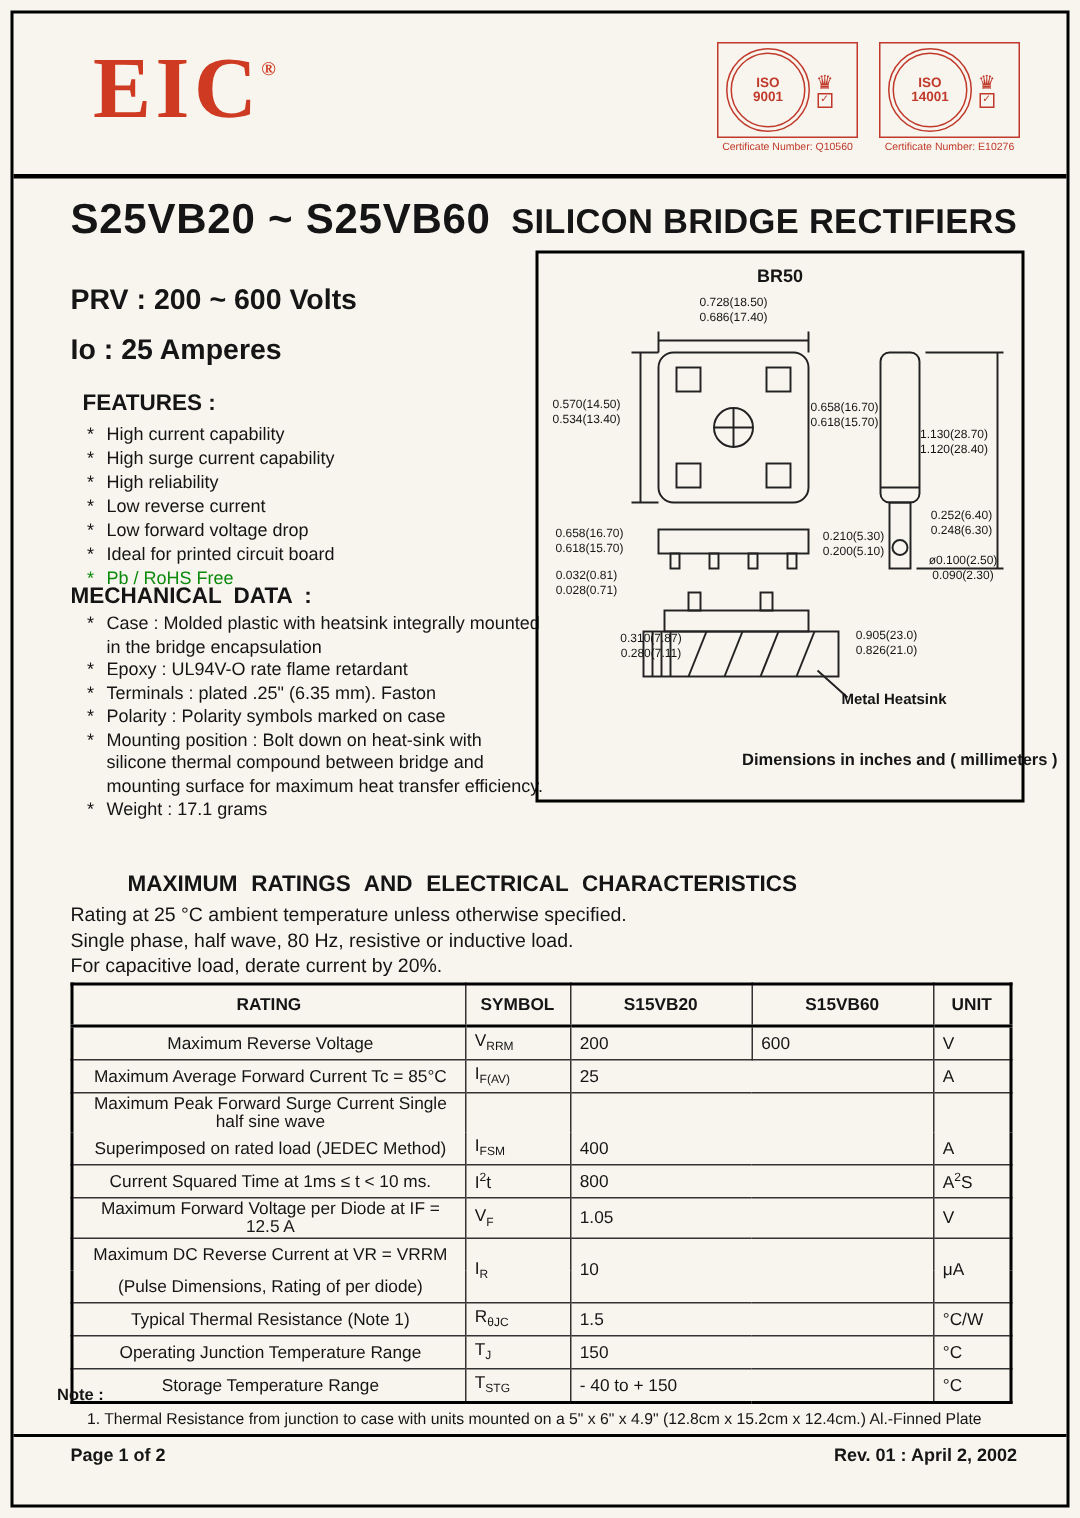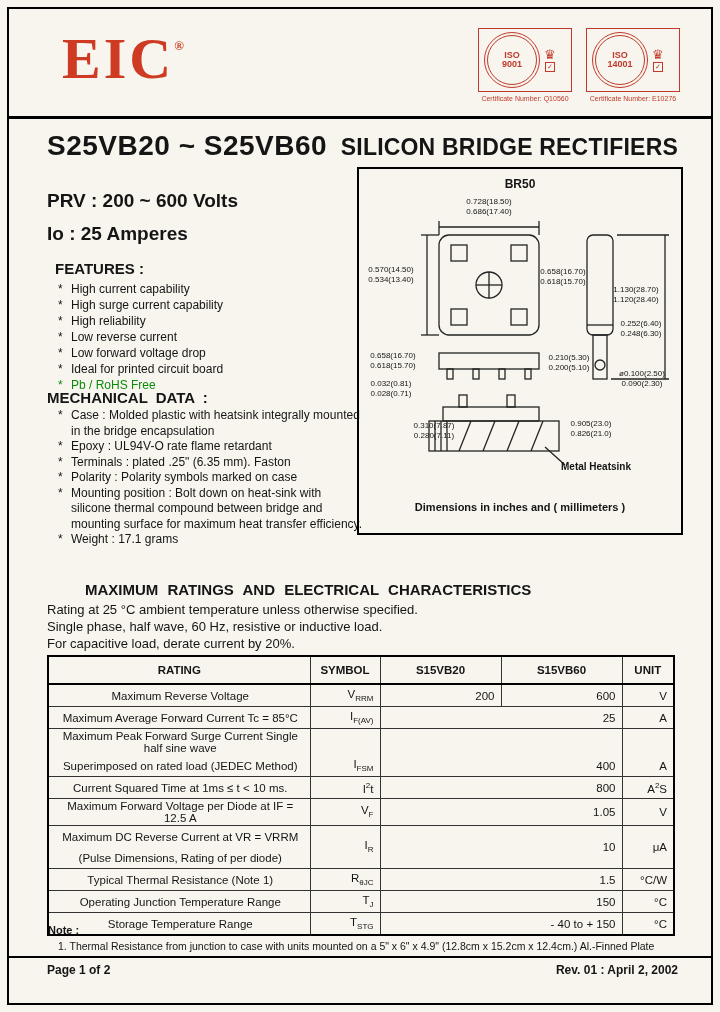--- a/index.html
+++ b/index.html
@@ -45,38 +45,38 @@
   .mech-list{left:58px;top:408px;width:305px;font-size:12px;line-height:15.5px;}
   .mitem{display:flex;}
   .mitem .bullet{width:13px;flex:none;}
   .mitem .mtext{width:292px;}
 
   
   .diagram{left:357px;top:167px;width:322px;height:364px;border:2px solid #000;}
   .diag-title{left:0;top:8px;width:100%;text-align:center;font-size:12px;font-weight:bold;}
   .dim{position:absolute;font-size:8px;line-height:1.3;white-space:pre-line;text-align:center;}
   .hs-label{position:absolute;left:202px;top:292px;font-size:10px;font-weight:bold;}
-  .diag-caption{position:absolute;left:0;top:332px;width:100%;text-align:center;
-                font-size:11px;font-weight:bold;}
+  .diag-caption{position:absolute;left:0;top:332px;width:100%;text-align:right;
+                font-size:11px;font-weight:bold;padding-left:24px;}
 
   
   .rat-head{left:85px;top:581px;font-size:15px;font-weight:bold;word-spacing:5px;}
   .cond{left:47px;font-size:13px;}
   .rtable{position:absolute;left:47px;top:655px;width:626px;border-collapse:collapse;
           font-size:11.5px;border:2px solid #000;table-layout:fixed;}
   .rtable th,.rtable td{border:1px solid #333;padding:1px 6px;height:19px;}
   .rtable th{border-bottom:2px solid #000;font-size:11.5px;height:24px;}
   .rtable td.name{text-align:center;padding-left:8px;}
-  .rtable td.ctr{text-align:right;}
+  .rtable td.ctr{text-align:left;}
   .rtable td.nb{border-bottom:0;}
   .rtable td.nt{border-top:0;}
   sub{font-size:8px;} sup{font-size:8px;}
 
   
-  .note-label{left:48px;top:924px;font-size:11px;font-weight:bold;}
+  .note-label{left:38px;top:924px;font-size:11px;font-weight:bold;}
   .note-text{left:58px;top:940px;font-size:10.5px;width:620px;}
   .frule{left:9px;top:956px;width:702px;height:2px;background:#000;}
   .pageno{left:47px;top:963px;font-size:12px;font-weight:bold;}
   .rev{right:42px;top:963px;font-size:12px;font-weight:bold;padding-left:28px;}
 </style>
 </head>
 <body>
 
 <div class="abs frame"></div>
 
@@ -233,35 +233,35 @@
   <span class="dim" style="left:178px;top:98px;width:52px;">0.658(16.70)
 0.618(15.70)</span>
   <span class="dim" style="left:248px;top:116px;width:58px;">1.130(28.70)
 1.120(28.40)</span>
   <span class="dim" style="left:184px;top:184px;width:52px;">0.210(5.30)
 0.200(5.10)</span>
   <span class="dim" style="left:4px;top:182px;width:60px;">0.658(16.70)
 0.618(15.70)</span>
   <span class="dim" style="left:4px;top:210px;width:56px;">0.032(0.81)
 0.028(0.71)</span>
-  <span class="dim" style="left:256px;top:150px;width:52px;">0.252(6.40)
+  <span class="dim" style="left:256px;top:170px;width:52px;">0.252(6.40)
 0.248(6.30)</span>
   <span class="dim" style="left:252px;top:200px;width:62px;">ø0.100(2.50)
 0.090(2.30)</span>
   <span class="dim" style="left:204px;top:250px;width:56px;">0.905(23.0)
 0.826(21.0)</span>
   <span class="dim" style="left:0px;top:252px;width:62px;padding-left:44px;">0.310(7.87)
 0.280(7.11)</span>
   <span class="hs-label">Metal Heatsink</span>
   <div class="diag-caption">Dimensions in inches and ( millimeters )</div>
 </div>
 
 <div class="abs rat-head">MAXIMUM RATINGS AND ELECTRICAL CHARACTERISTICS</div>
 <div class="abs cond" style="top:602px;">Rating at 25 °C ambient temperature unless otherwise specified.</div>
-<div class="abs cond" style="top:619px;">Single phase, half wave, 60 Hz, resistive or inductive load.</div>
+<div class="abs cond" style="top:619px;">Single phase, half wave, 80 Hz, resistive or inductive load.</div>
 <div class="abs cond" style="top:636px;">For capacitive load, derate current by 20%.</div>
 
 <table class="rtable">
   <colgroup>
       <col style="width:262px">
       <col style="width:70px">
       <col style="width:121px">
       <col style="width:121px">
       <col style="width:52px">
     </colgroup>

